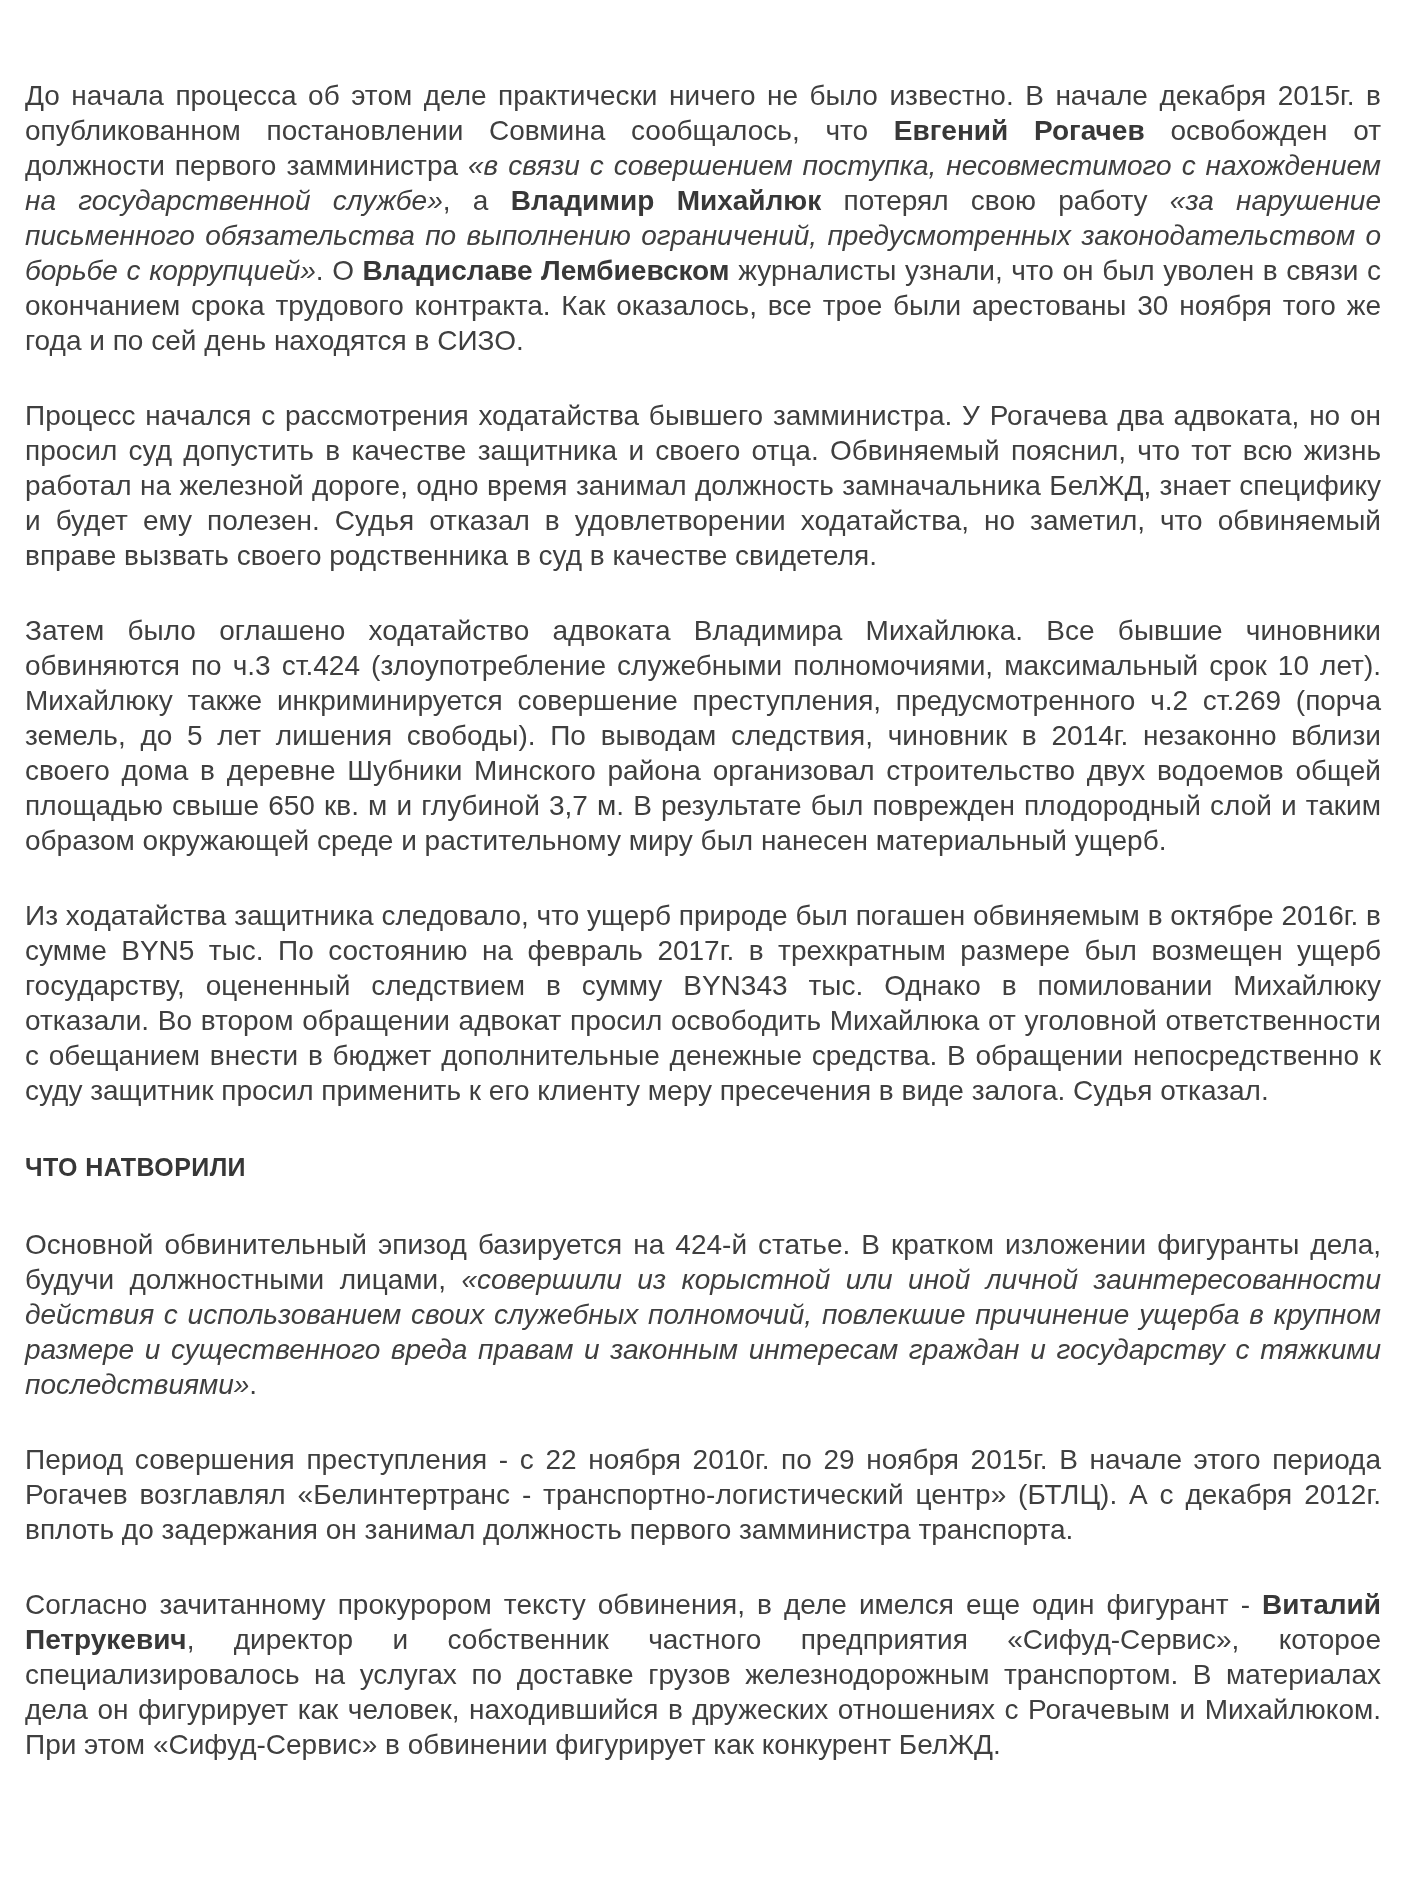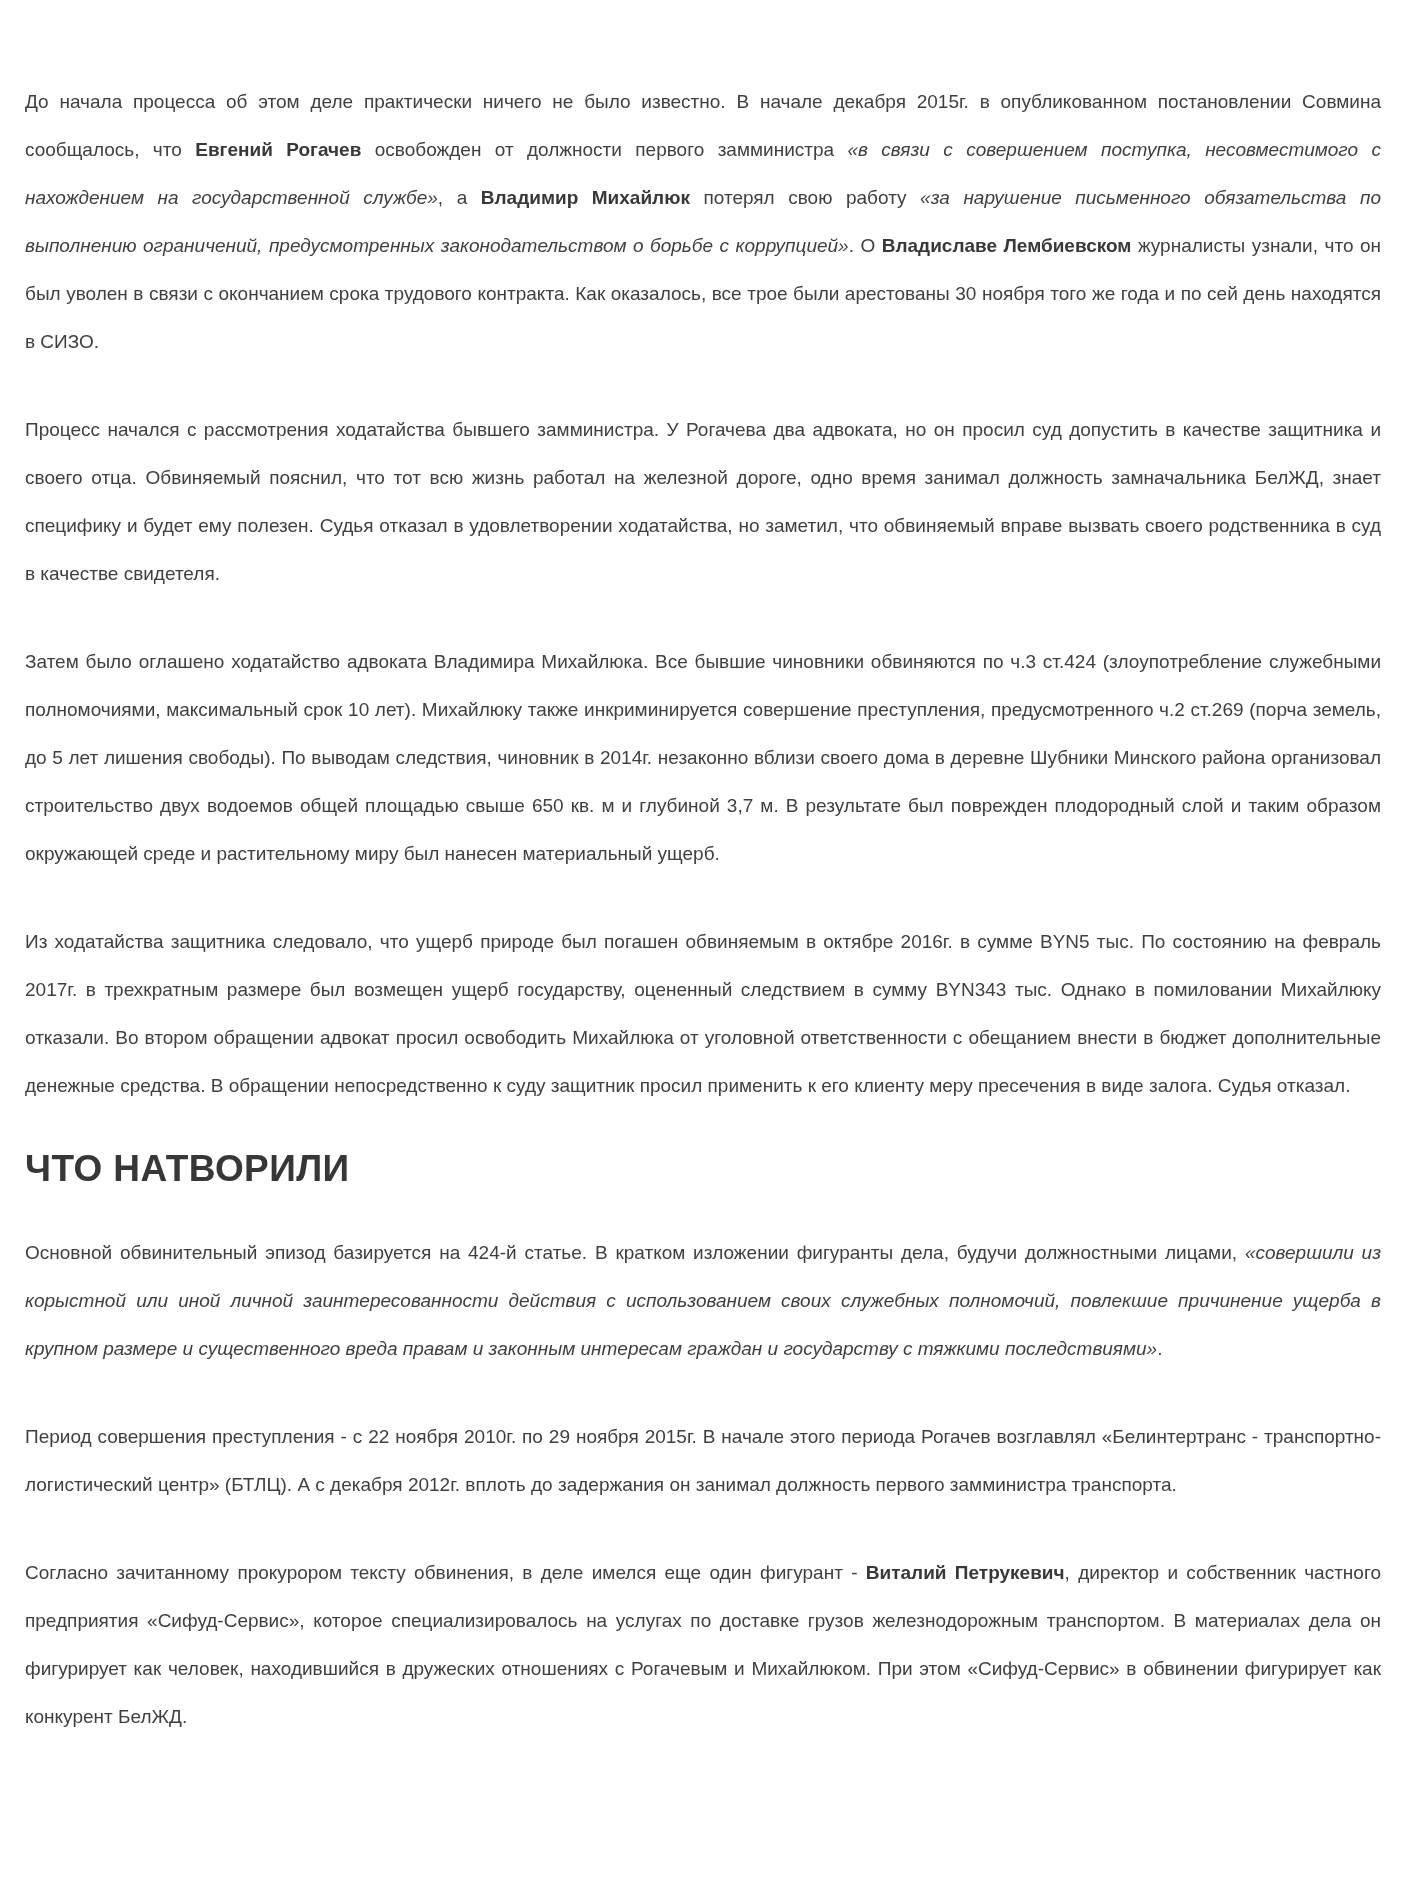--- a/index.html
+++ b/index.html
@@ -9,35 +9,35 @@
   }
   .page {
     width: 1409px;
     height: 1900px;
     box-sizing: border-box;
     padding: 78px 28px 40px 25px;
     overflow: hidden;
     font-family: "Liberation Sans", "DejaVu Sans", sans-serif;
   }
   .body-text {
-    font-size: 19px;
-    line-height: 48px;
+    font-size: 28px;
+    line-height: 35px;
     color: #3f3f3f;
     text-align: justify;
     margin: 0 0 40px 0;
   }
   .seg-b {
     font-weight: 700;
     color: #383838;
   }
   .seg-i {
     font-style: italic;
   }
   .section-heading {
-    font-size: 37px;
+    font-size: 25px;
     line-height: 38px;
     font-weight: 700;
     color: #373737;
     letter-spacing: 0.4px;
     margin: 2px 0 41px 0;
   }
 </style>
 </head>
 <body>
 

